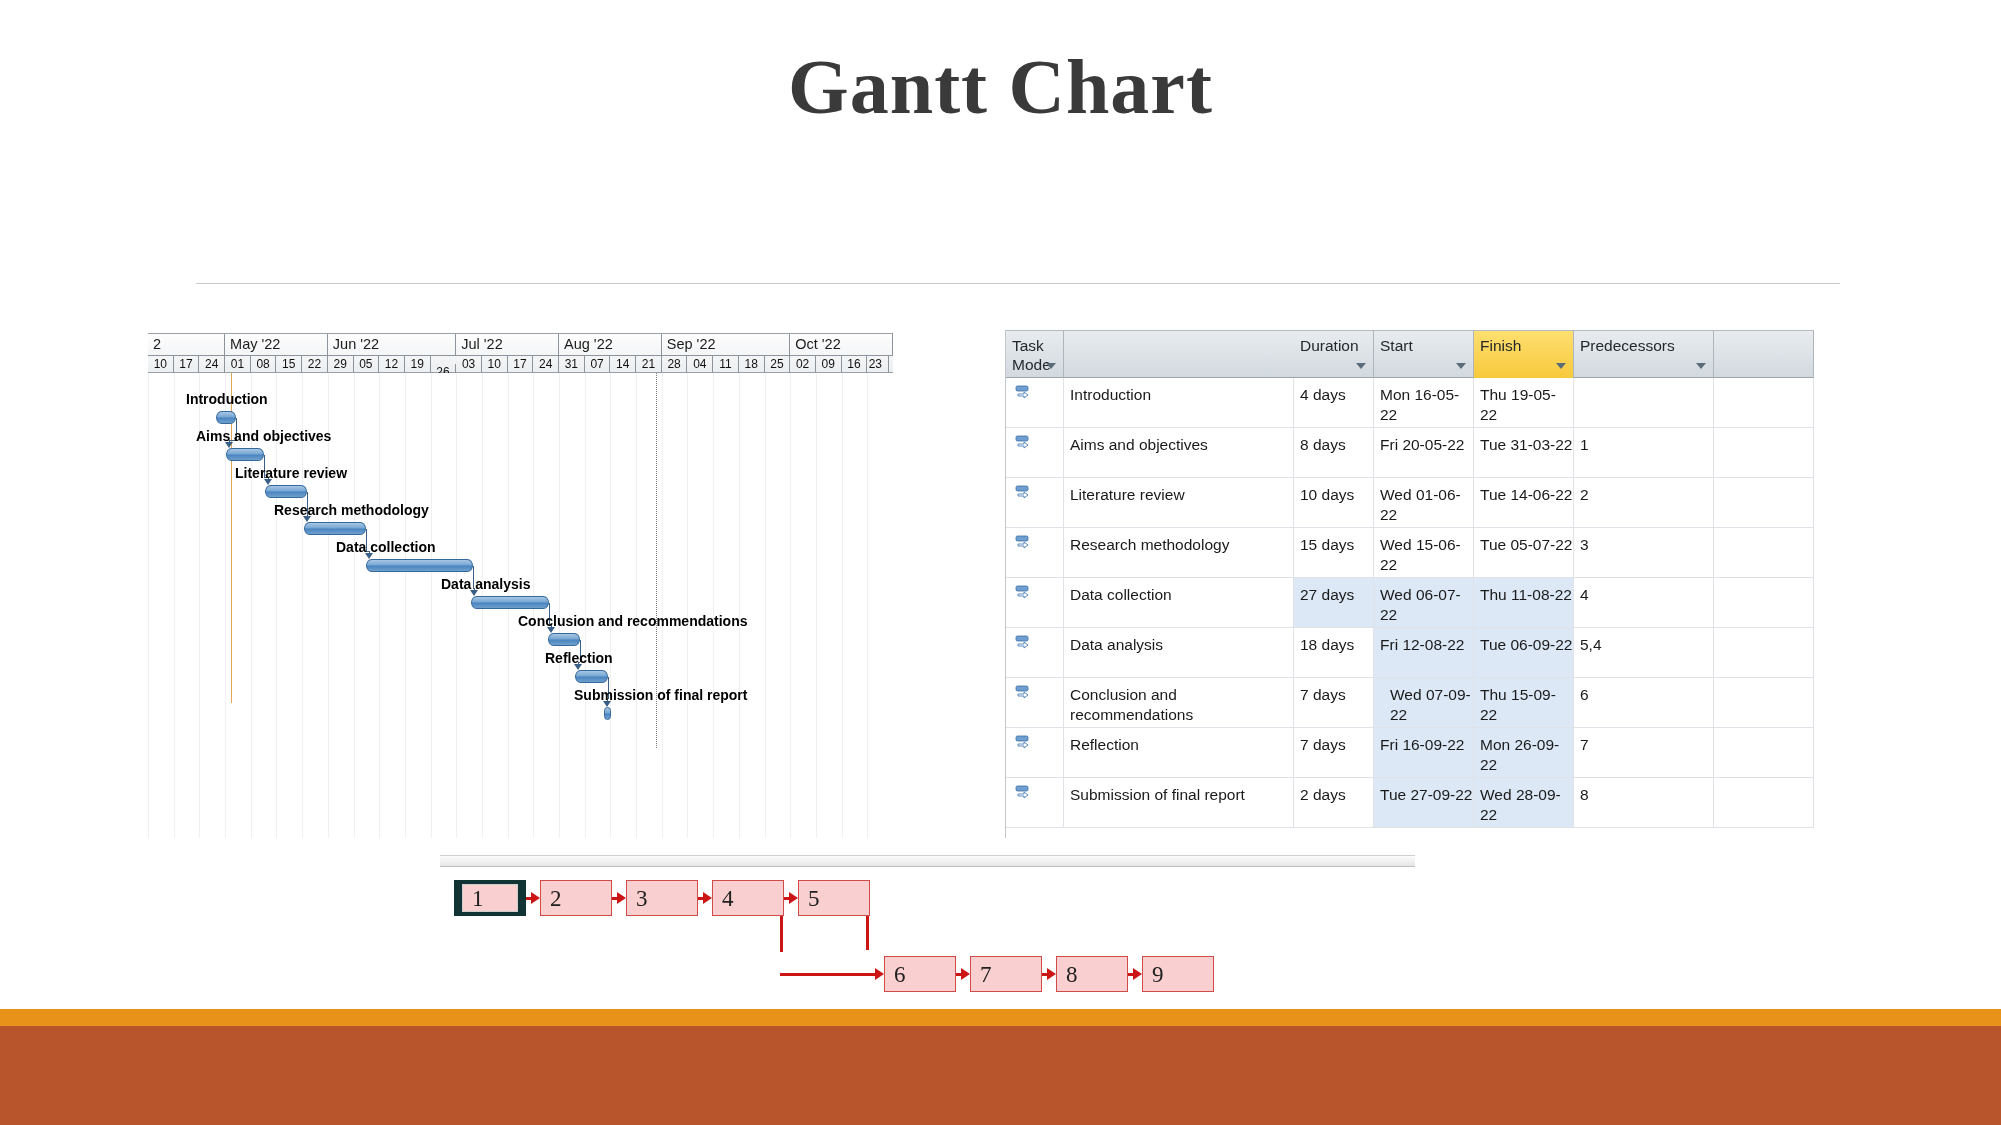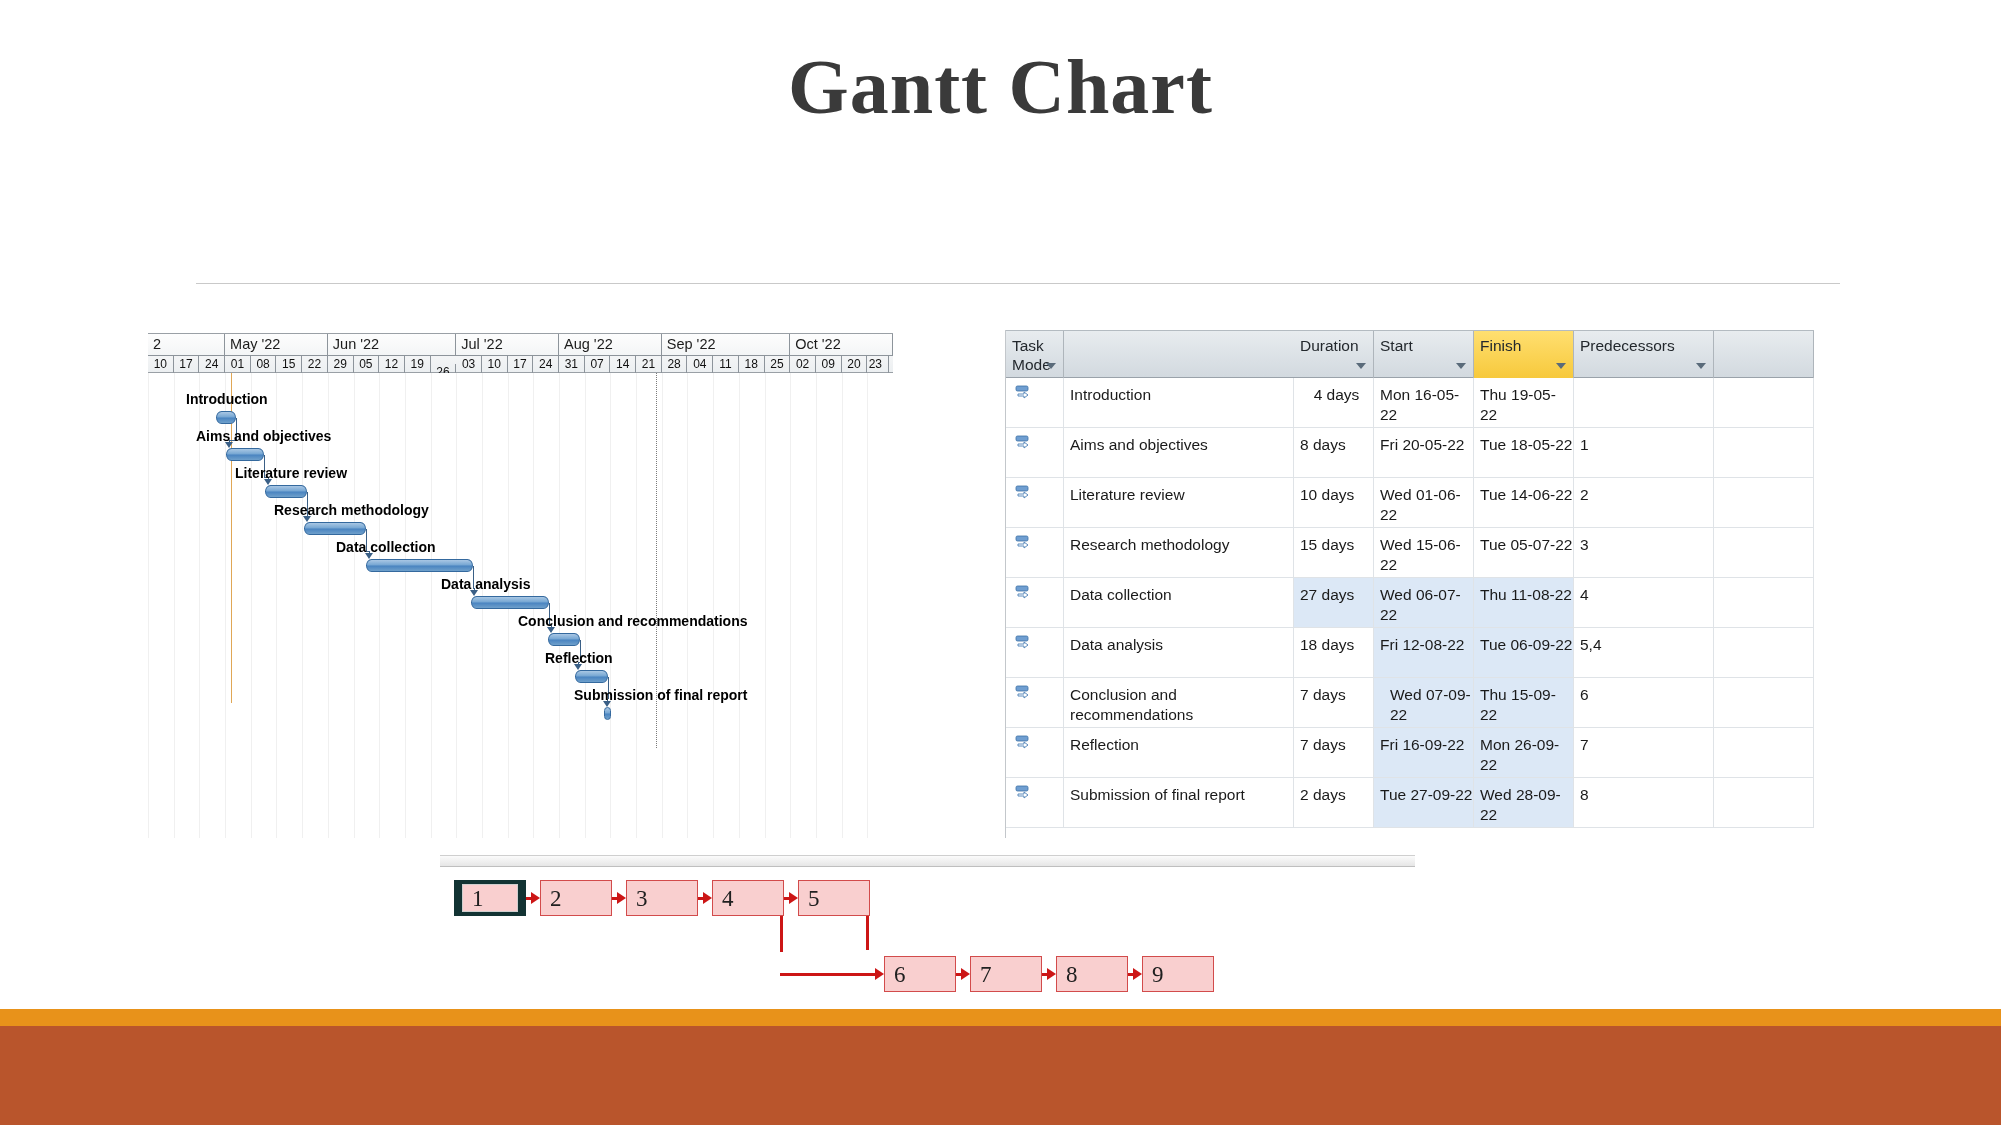--- a/index.html
+++ b/index.html
@@ -217,21 +217,21 @@
         <div class="ts-day" style="left: 436.724px; width: 25.6897px;">07</div>
         <div class="ts-day" style="left: 462.414px; width: 25.6897px;">14</div>
         <div class="ts-day" style="left: 488.103px; width: 25.6897px;">21</div>
         <div class="ts-day" style="left: 513.793px; width: 25.6897px;">28</div>
         <div class="ts-day" style="left: 539.483px; width: 25.6897px;">04</div>
         <div class="ts-day" style="left: 565.172px; width: 25.6897px;">11</div>
         <div class="ts-day" style="left: 590.862px; width: 25.6897px;">18</div>
         <div class="ts-day" style="left: 616.552px; width: 25.6897px;">25</div>
         <div class="ts-day" style="left: 642.241px; width: 25.6897px;">02</div>
         <div class="ts-day" style="left: 667.931px; width: 25.6897px;">09</div>
-        <div class="ts-day" style="left: 693.621px; width: 25.6897px;">20</div>
+        <div class="ts-day" style="left: 693.621px; width: 25.6897px;">16</div>
         <div class="ts-day" style="left: 715px; width: 25.6897px;">23</div>
       </div>
   </div>
   <div id="gantt-body">
     <div id="grid-lines">
         <div class="grid-line" style="left: 0px;"></div>
         <div class="grid-line" style="left: 26px;"></div>
         <div class="grid-line" style="left: 51px;"></div>
         <div class="grid-line" style="left: 77px;"></div>
         <div class="grid-line" style="left: 103px;"></div>
@@ -330,37 +330,37 @@
     </div>
   <div id="tt-rows">
       <div class="tt-row" style="top: 48px; height: 50px;">
         <div class="td" style="left: 0px; width: 58px;">
           <svg class="mode-icon" viewBox="0 0 20 18">
             <rect x="1" y="1" width="12" height="5" rx="1.5" fill="#6f9ed1" stroke="#3a6ea5" stroke-width="0.8"></rect>
             <path d="M3 9 h6 v-2 l4 3 -4 3 v-2 h-6 z" fill="#ffffff" stroke="#4b7fb5" stroke-width="0.9"></path>
           </svg>
         </div>
         <div class="td" style="left: 58px; width: 230px;"><span>Introduction</span></div>
-        <div class="td" style="left: 288px; width: 80px; text-align: center;"><span>4 days</span></div>
+        <div class="td" style="left: 288px; width: 80px;"><span>4 days</span></div>
         <div class="td" style="left: 368px; width: 100px;"><span>Mon 16-05-22</span></div>
         <div class="td" style="left: 468px; width: 100px;"><span>Thu 19-05-22</span></div>
         <div class="td" style="left: 568px; width: 140px;"><span></span></div>
         <div class="td" style="left: 708px; width: 100px;"></div>
       </div>
       <div class="tt-row" style="top: 98px; height: 50px;">
         <div class="td" style="left: 0px; width: 58px;">
           <svg class="mode-icon" viewBox="0 0 20 18">
             <rect x="1" y="1" width="12" height="5" rx="1.5" fill="#6f9ed1" stroke="#3a6ea5" stroke-width="0.8"></rect>
             <path d="M3 9 h6 v-2 l4 3 -4 3 v-2 h-6 z" fill="#ffffff" stroke="#4b7fb5" stroke-width="0.9"></path>
           </svg>
         </div>
         <div class="td" style="left: 58px; width: 230px;"><span>Aims and objectives</span></div>
         <div class="td" style="left: 288px; width: 80px;"><span>8 days</span></div>
         <div class="td" style="left: 368px; width: 100px;"><span>Fri 20-05-22</span></div>
-        <div class="td" style="left: 468px; width: 100px;"><span>Tue 18-05-22</span></div>
+        <div class="td" style="left: 468px; width: 100px;"><span>Tue 31-03-22</span></div>
         <div class="td" style="left: 568px; width: 140px;"><span>1</span></div>
         <div class="td" style="left: 708px; width: 100px;"></div>
       </div>
       <div class="tt-row" style="top: 148px; height: 50px;">
         <div class="td" style="left: 0px; width: 58px;">
           <svg class="mode-icon" viewBox="0 0 20 18">
             <rect x="1" y="1" width="12" height="5" rx="1.5" fill="#6f9ed1" stroke="#3a6ea5" stroke-width="0.8"></rect>
             <path d="M3 9 h6 v-2 l4 3 -4 3 v-2 h-6 z" fill="#ffffff" stroke="#4b7fb5" stroke-width="0.9"></path>
           </svg>
         </div>

